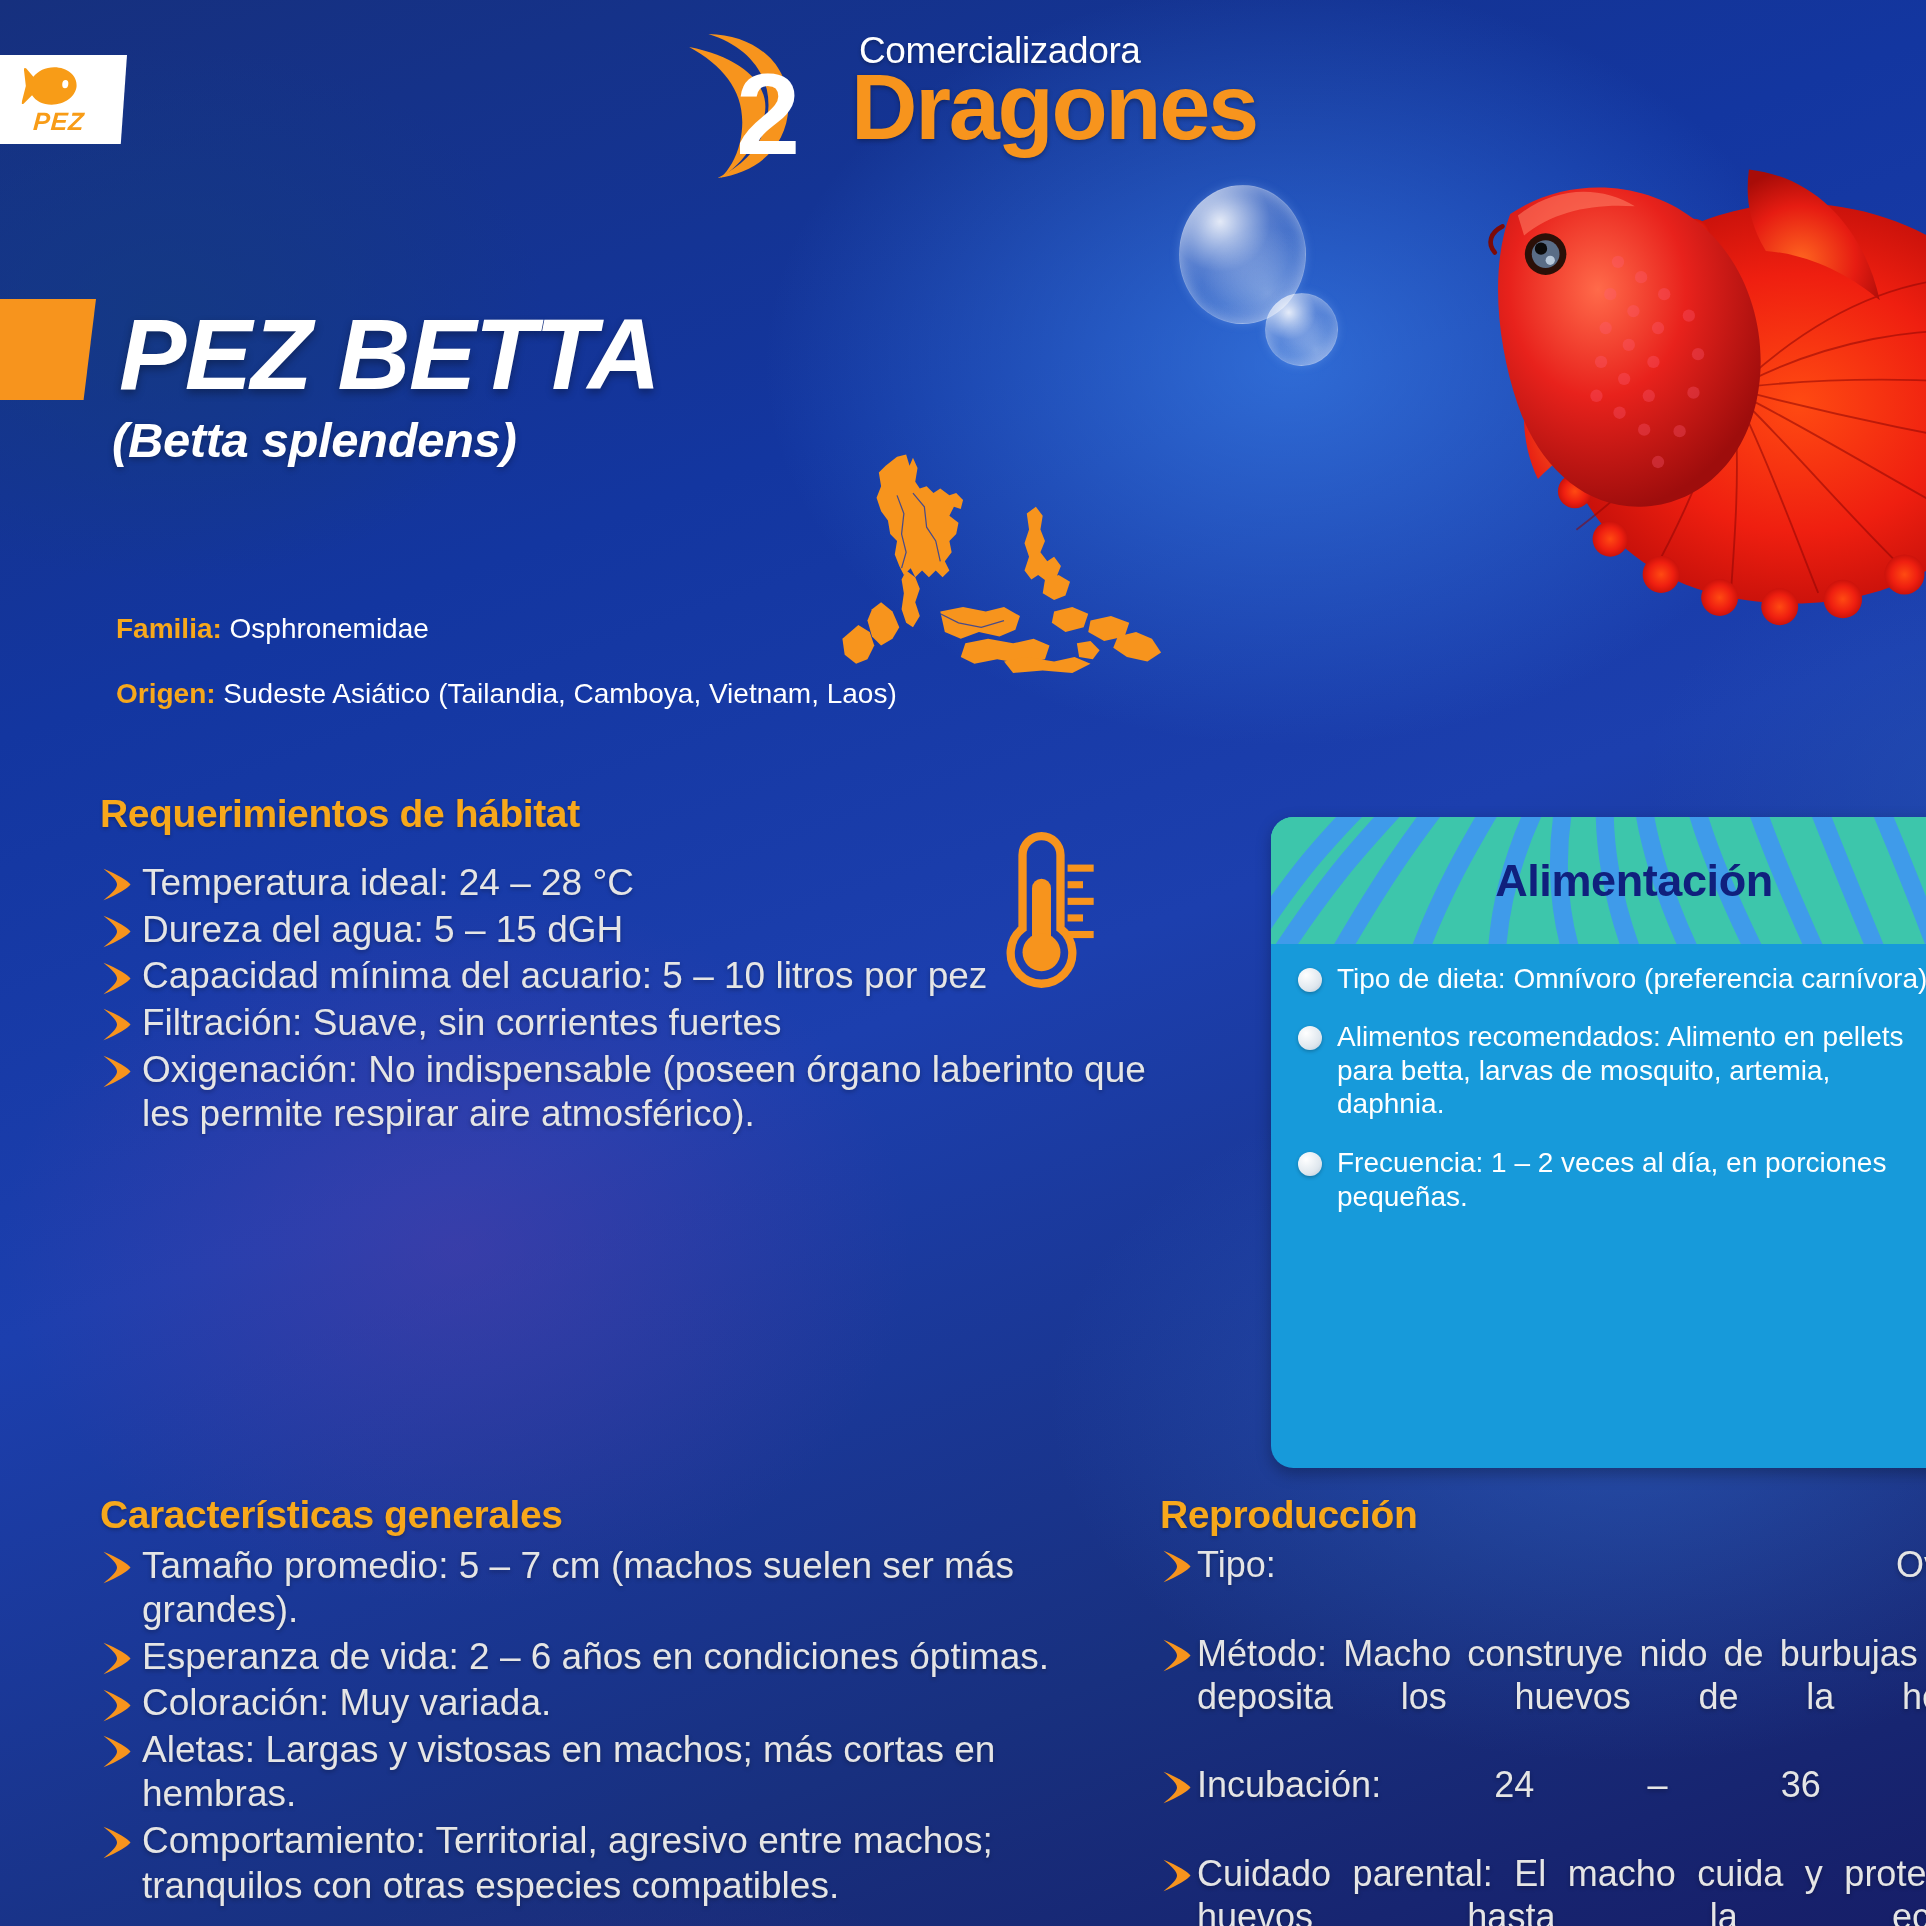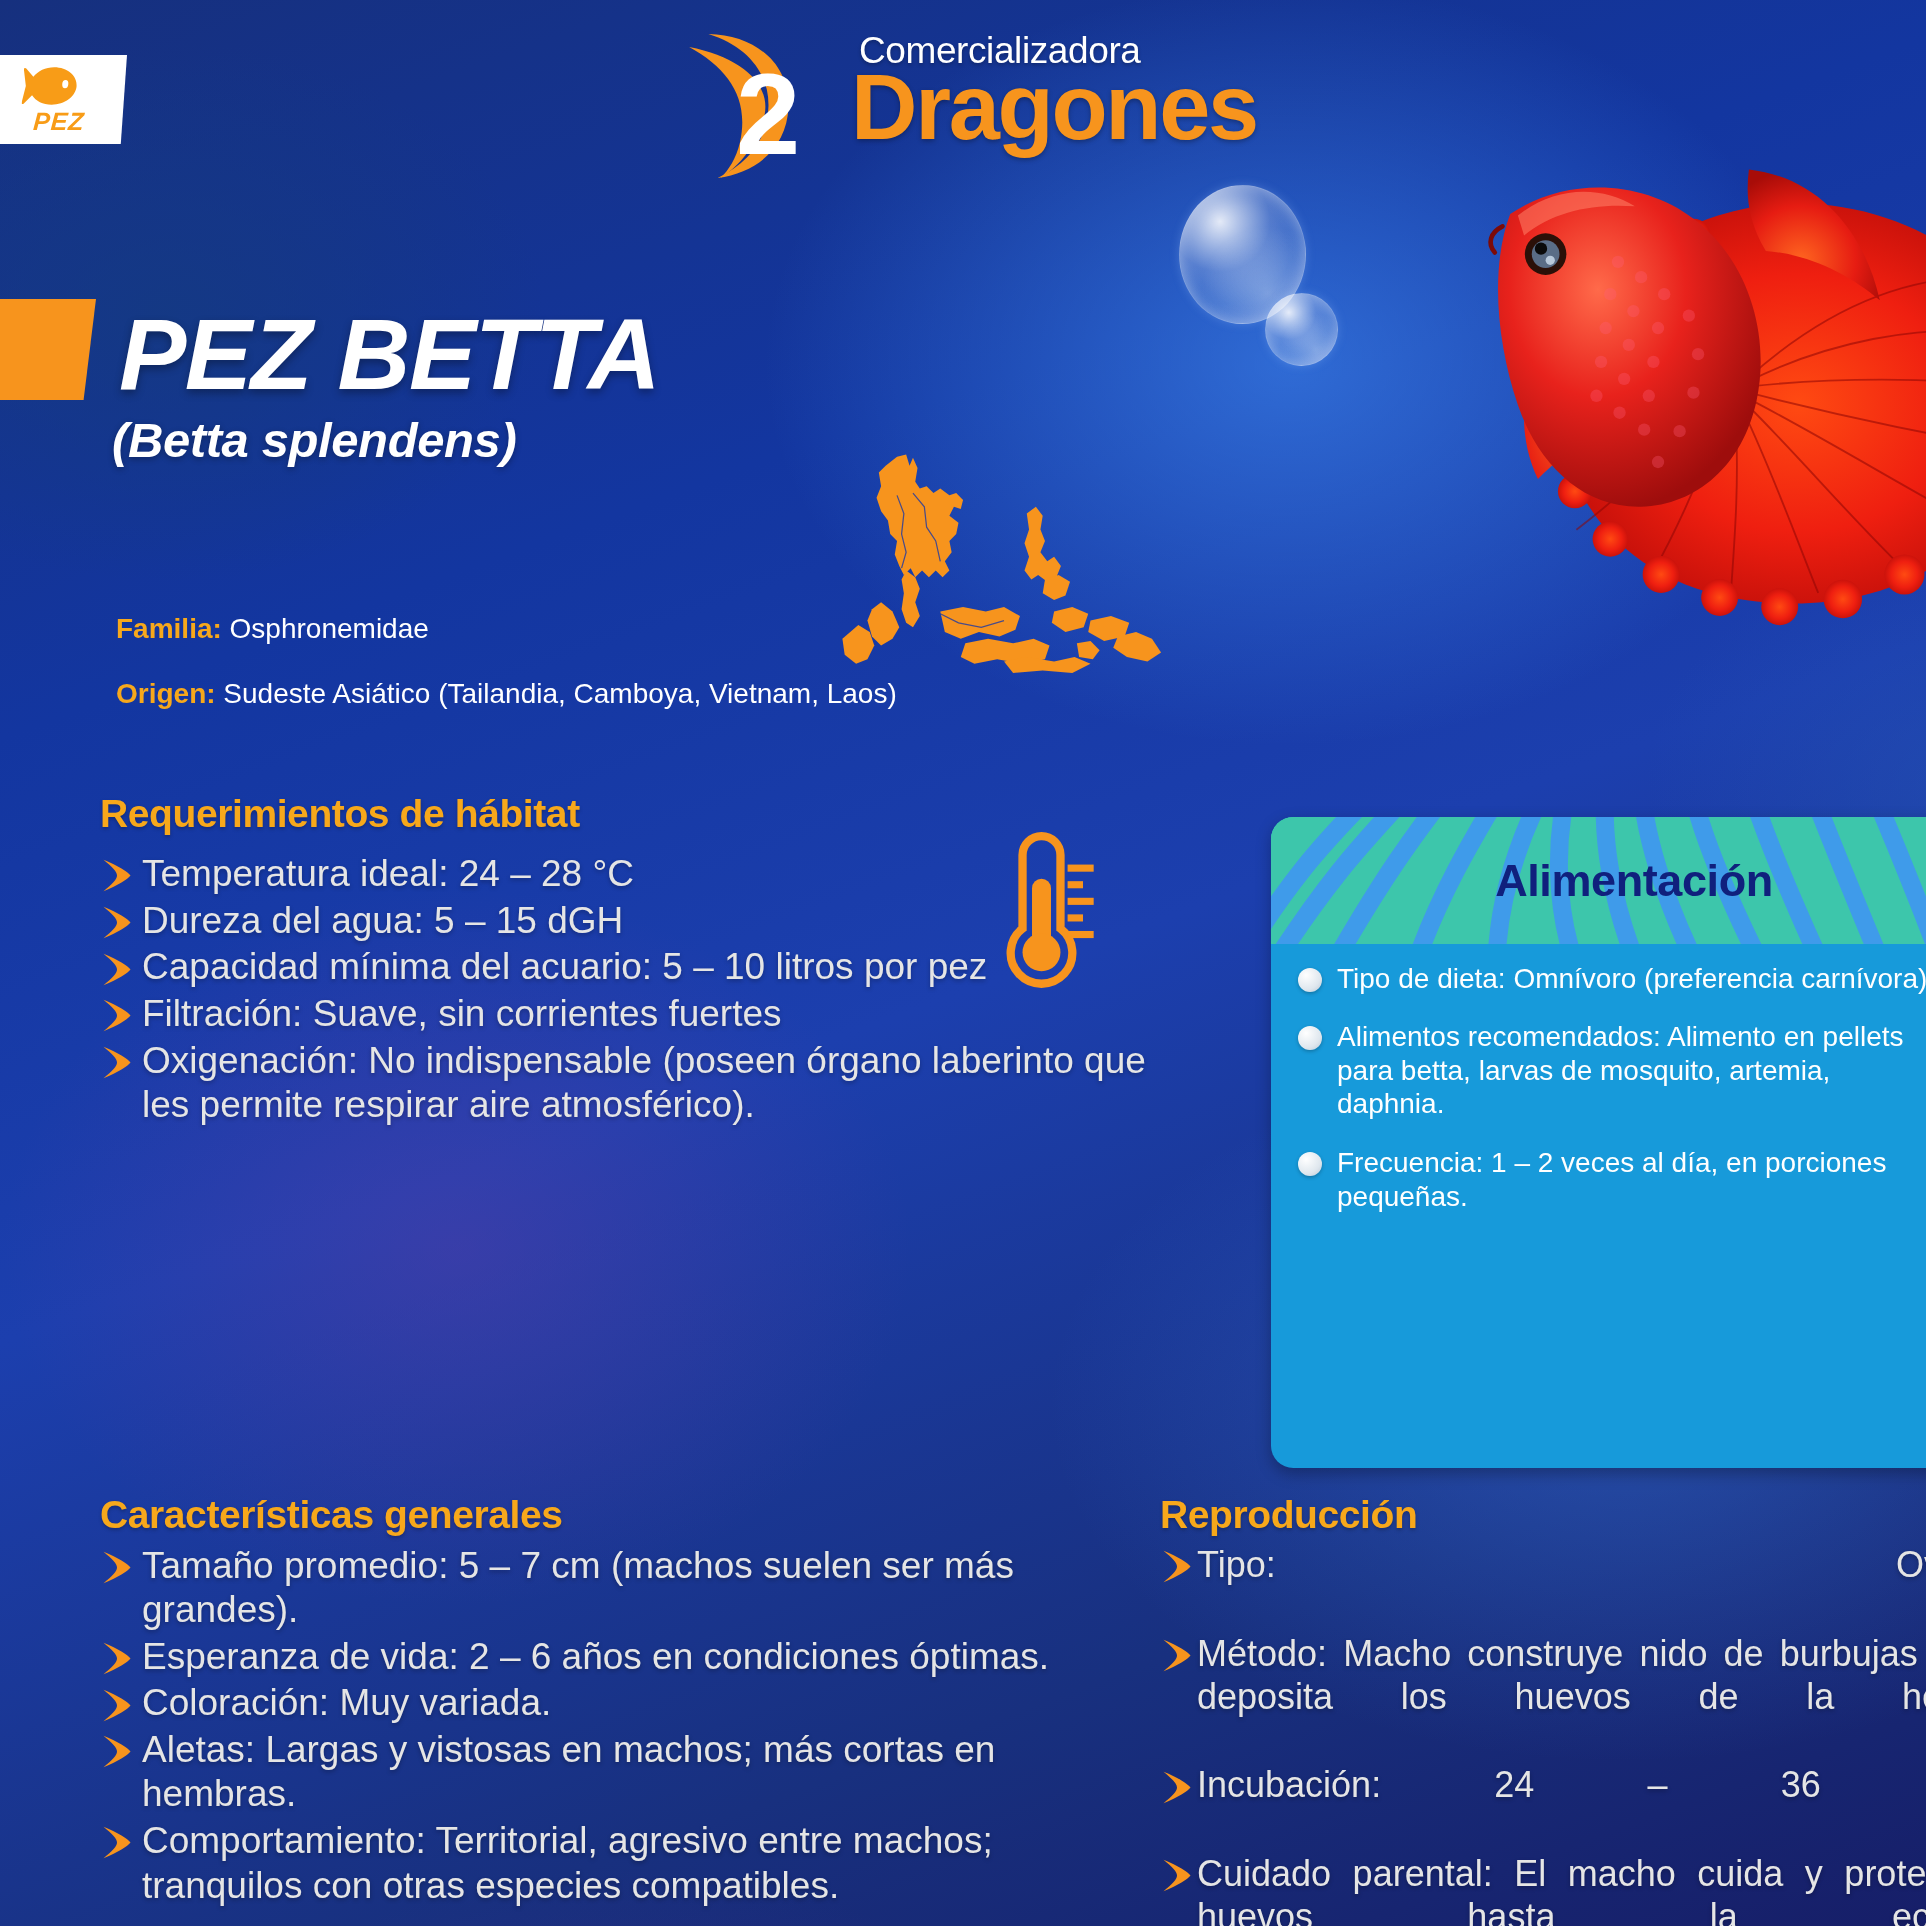--- a/index.html
+++ b/index.html
@@ -129,21 +129,21 @@
     margin-top:2.3px;
   }
   .bullets li .arrow {
     position:absolute; left:1.5px; top:6.2px;
     width:30px; height:35px;
   }
   .justify li { text-align:justify; }
   .justify li::after { content:""; display:inline-block; width:100%; }
 
   #habitat-section { position:absolute; left:100px; top:794px; width:1063px; }
-  #habitat-section .sec-title { margin-bottom:17px; }
+  #habitat-section .sec-title { margin-bottom:26px; }
   .thermo { position:absolute; left:882px; top:35px; width:119px; height:166px; }
 
   #caracteristicas-section { position:absolute; left:100px; top:1495px; width:1048px; }
   #caracteristicas-section .sec-title { margin-bottom:7.7px; }
 
   #reproduccion-section { position:absolute; left:1160px; top:1495px; width:874px; }
   #reproduccion-section .sec-title { margin-bottom:7px; }
   #reproduccion-section .bullets li { padding-left:37px; font-size:36px; }
 
   

